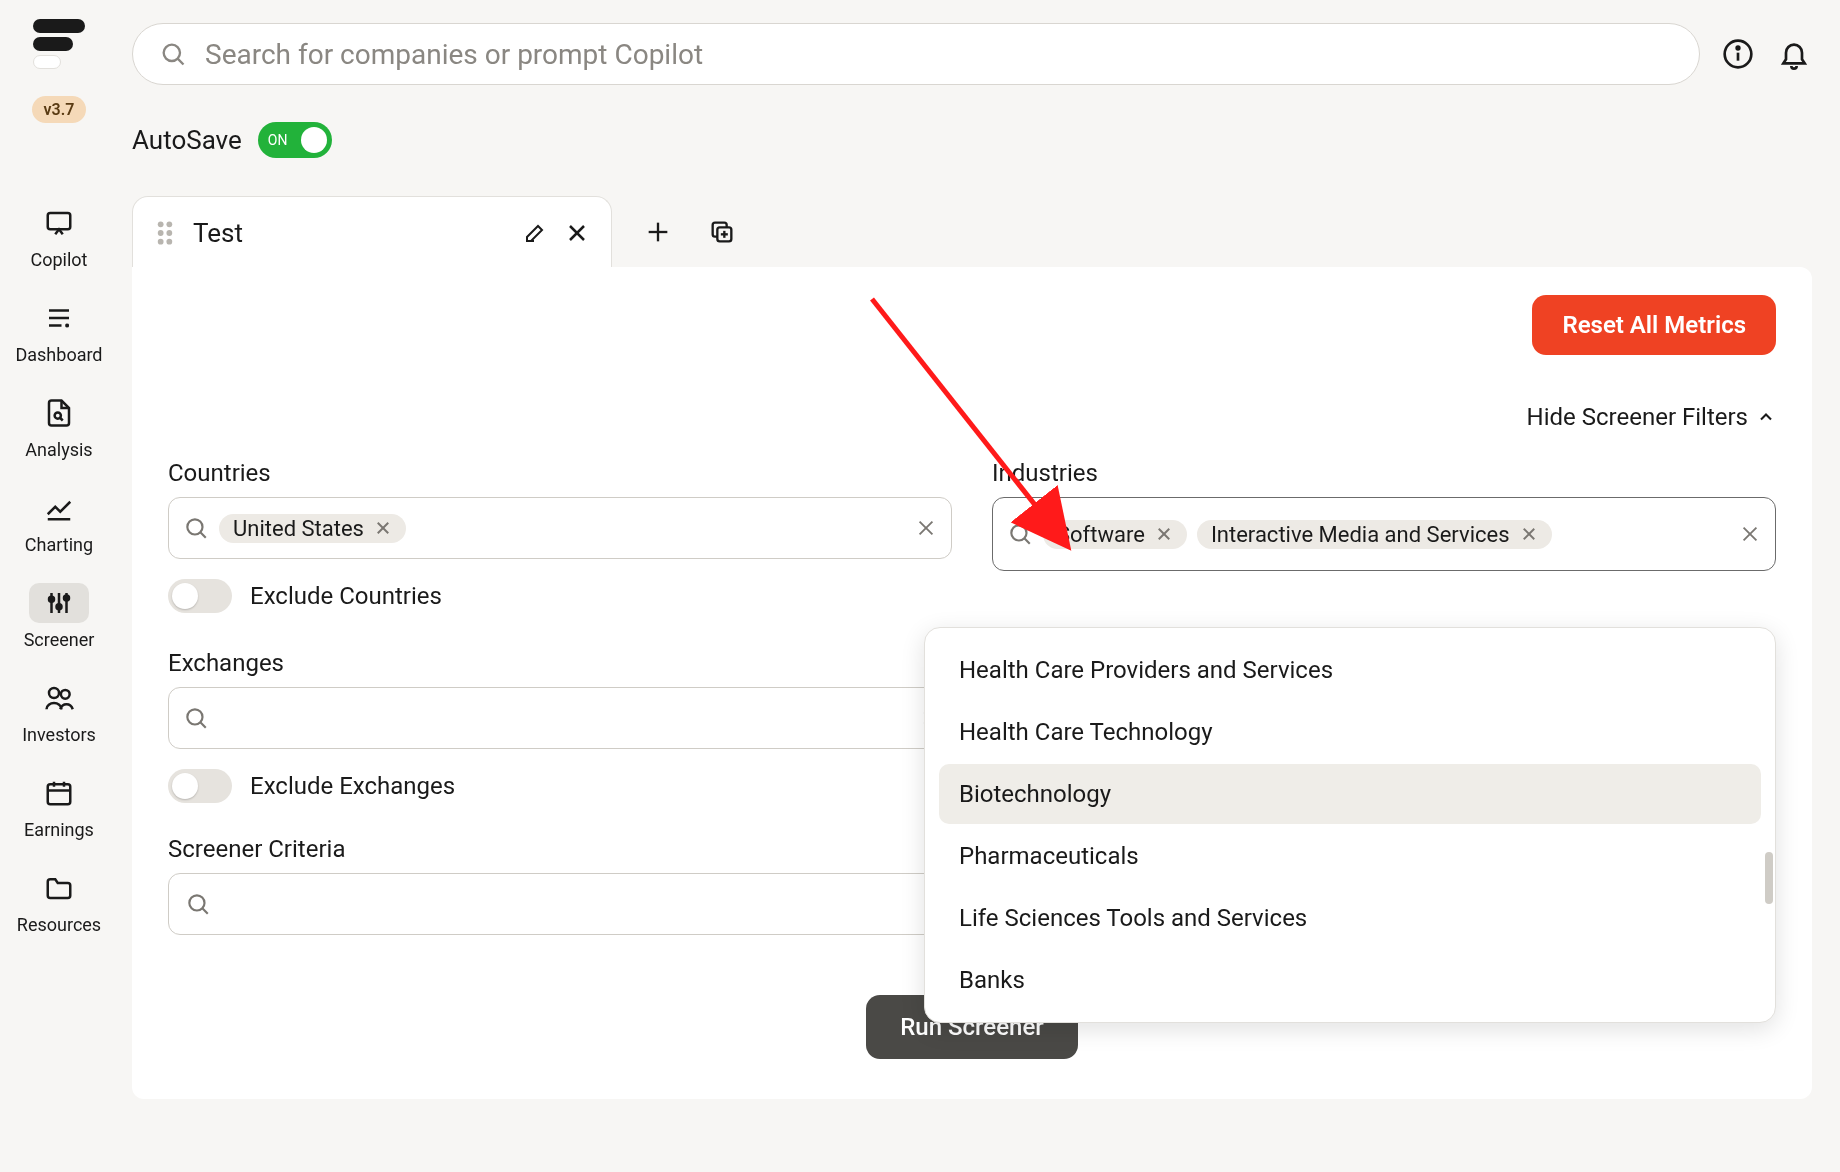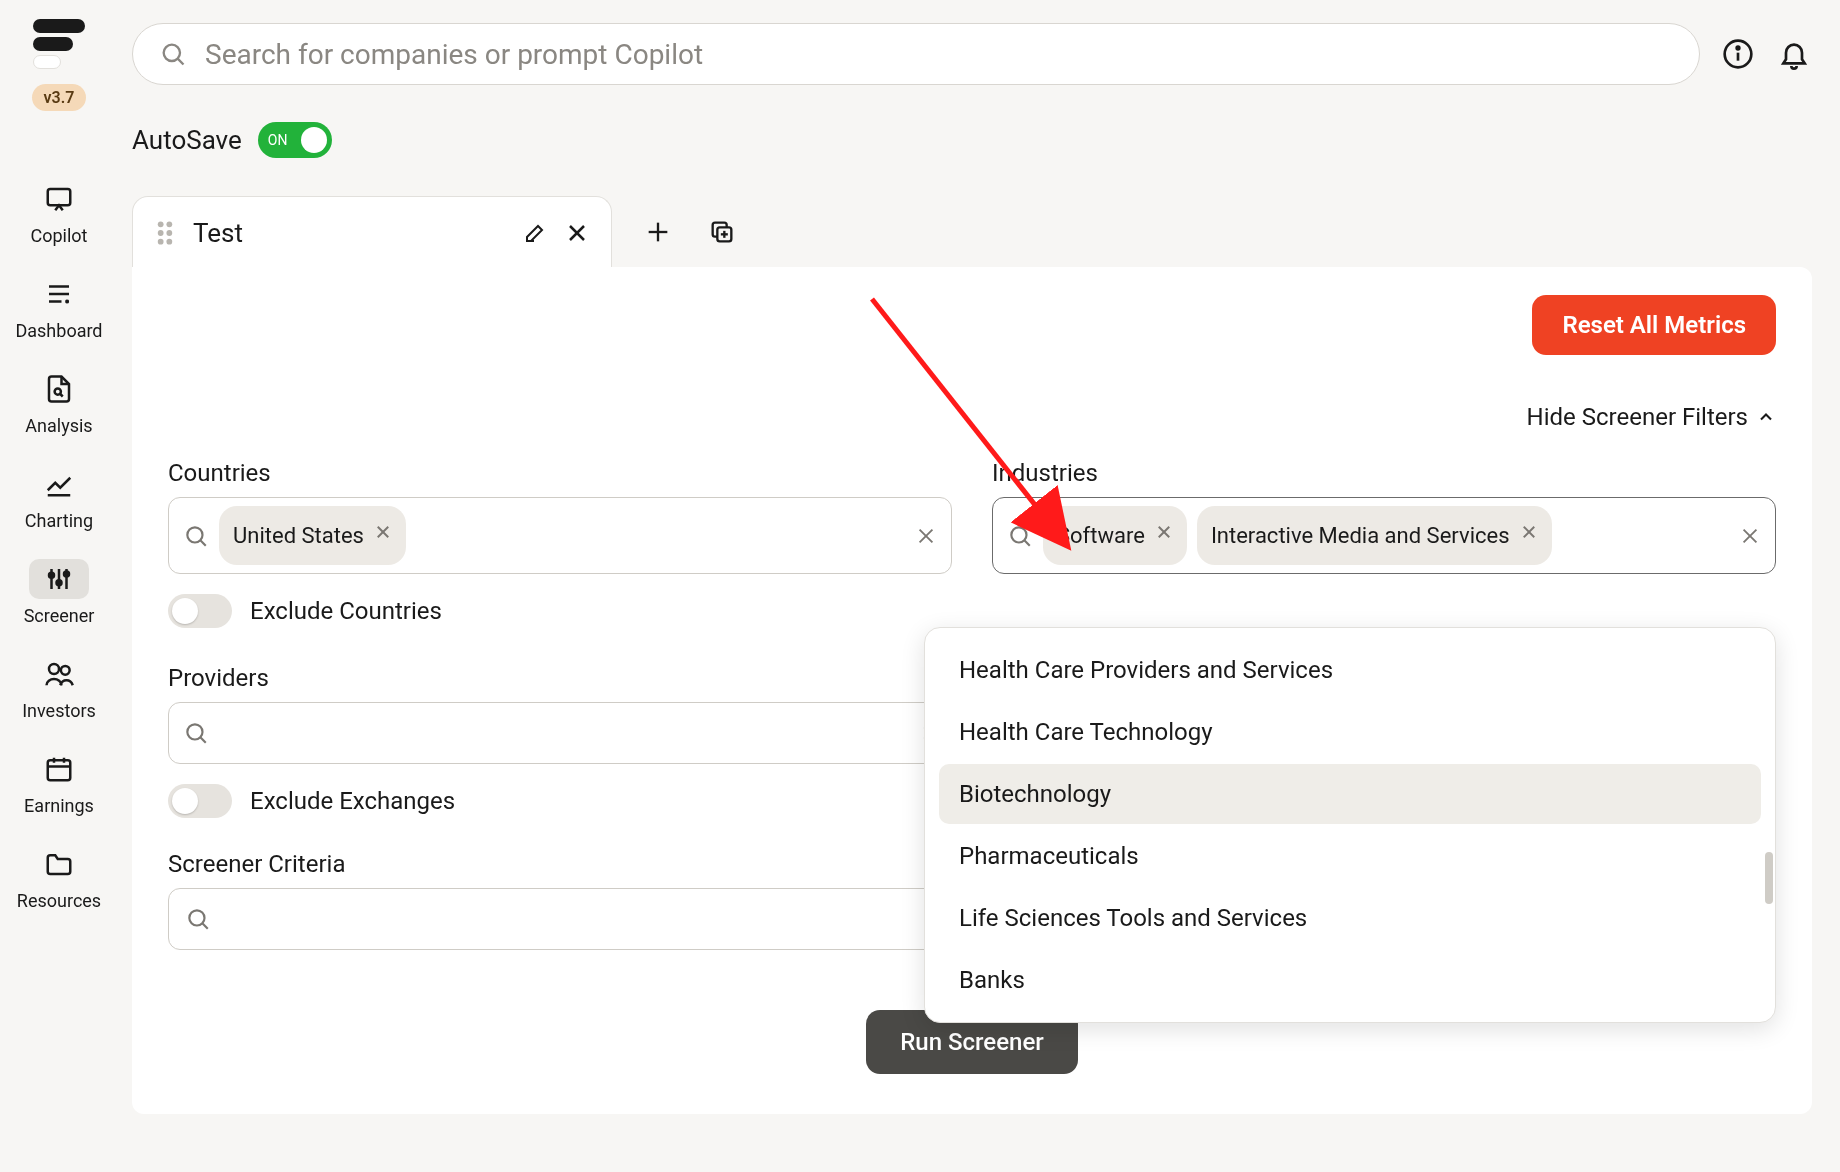--- a/index.html
+++ b/index.html
@@ -1,18 +1,18 @@
 <!DOCTYPE html>
 <html><head>
 <meta charset="utf-8">
 <style>
 * { box-sizing: border-box; margin: 0; padding: 0; font-family: -apple-system, BlinkMacSystemFont, "Segoe UI", Roboto, Helvetica, Arial, sans-serif; }
 body { background: #f7f6f4; color: #1a1a1a; width: 1840px; height: 1172px; overflow: hidden; position: relative; }
 
-.sidebar { position: absolute; left: 0; top: 0; width: 118px; height: 100%; display: flex; flex-direction: column; align-items: center; padding-top: 12px; gap: 6px; }
+.sidebar { position: absolute; left: 0; top: 0; width: 118px; height: 100%; display: flex; flex-direction: column; align-items: center; padding-top: 12px; gap: 18px; }
 .logo { width: 64px; height: 64px; display: flex; flex-direction: column; justify-content: center; gap: 4px; padding: 6px; }
 .logo-bar { height: 14px; border-radius: 7px; }
 .logo-bar.b1 { width: 52px; background: #1a1a1a; }
 .logo-bar.b2 { width: 40px; background: #1a1a1a; }
 .logo-bar.b3 { width: 28px; background: #fff; border: 1px solid #e2e0dc; }
 .version-badge { background: #f5d9b8; color: #5a3b13; font-size: 16px; font-weight: 600; padding: 4px 12px; border-radius: 14px; margin-top: 2px; }
 
 .nav-items { display: flex; flex-direction: column; align-items: center; gap: 4px; margin-top: 50px; width: 100%; }
 .nav-item { display: flex; flex-direction: column; align-items: center; gap: 6px; padding: 12px 6px; width: 100%; cursor: pointer; }
 .nav-item .icon-wrap { width: 60px; height: 40px; display: flex; align-items: center; justify-content: center; border-radius: 10px; }
@@ -44,21 +44,21 @@
 .reset-btn { background: #ef4223; color: #fff; border: none; border-radius: 14px; font-size: 24px; font-weight: 600; padding: 16px 30px; cursor: pointer; }
 .hide-filters { display: flex; justify-content: flex-end; align-items: center; gap: 8px; font-size: 24px; margin-top: 48px; cursor: pointer; }
 
 .filters-grid { display: grid; grid-template-columns: 1fr 1fr; gap: 0 40px; margin-top: 28px; align-items: start; }
 .filter-block { display: flex; flex-direction: column; gap: 10px; }
 .filter-label { font-size: 24px; color: #1a1a1a; }
 
 .tag-input { border: 1px solid #cfccc6; border-radius: 12px; min-height: 62px; display: flex; align-items: center; padding: 8px 14px; gap: 10px; flex-wrap: wrap; background: #fff; position: relative; }
 .tag-input.focused { border-color: #6b6b6b; }
 .tag-input .si { flex-shrink: 0; }
-.chip { background: #edeae5; border-radius: 18px; padding: 17px 14px; display: flex; align-items: flex-start; gap: 10px; font-size: 22px; }
+.chip { background: #edeae5; border-radius: 18px; padding: 2px 14px; display: flex; align-items: center; gap: 10px; font-size: 22px; }
 .chip .chip-x { cursor: pointer; color: #7a7772; display:flex; }
 .tag-input .clear-x { margin-left: auto; cursor: pointer; color: #7a7772; display:flex; }
 
 .mini-toggle-row { display: flex; align-items: center; gap: 18px; margin-top: 10px; }
 .mini-toggle { width: 64px; height: 34px; background: #e6e3de; border-radius: 17px; position: relative; cursor: pointer; }
 .mini-toggle .knob { width: 26px; height: 26px; background: #fff; border-radius: 50%; position: absolute; top: 4px; left: 4px; box-shadow: 0 1px 2px rgba(0,0,0,0.2); }
 .mini-toggle-label { font-size: 24px; }
 
 .dropdown { position: absolute; left: 792px; top: 360px; width: 852px; background: #fff; border: 1px solid #e2e0dc; border-radius: 16px; box-shadow: 0 6px 24px rgba(0,0,0,0.12); padding: 10px 10px; z-index: 100; }
 .dropdown-item { padding: 16px 20px; font-size: 24px; border-radius: 10px; cursor: pointer; margin: 2px 4px; }
@@ -319,21 +319,21 @@
           </div>
           <div class="mini-toggle-row">
             <div class="mini-toggle">
                 <div class="knob"></div>
               </div>
             <span class="mini-toggle-label">Exclude Countries</span>
           </div>
         </div>
 
         <div class="filter-block" style="margin-top:36px;">
-          <div class="filter-label">Providers</div>
+          <div class="filter-label">Exchanges</div>
           <div class="tag-input">
             <span class="si">
               <svg width="26" height="26" viewBox="0 0 24 24" fill="none" stroke="#7a7772" stroke-width="2">
                   <circle cx="11" cy="11" r="7"></circle>
                   <line x1="21" y1="21" x2="16" y2="16"></line>
                 </svg>
             </span>
             <span class="updown">
               <svg width="18" height="24" viewBox="0 0 24 32" fill="none" stroke="#7a7772" stroke-width="2">
                   <polyline points="7 10 12 5 17 10"></polyline>

